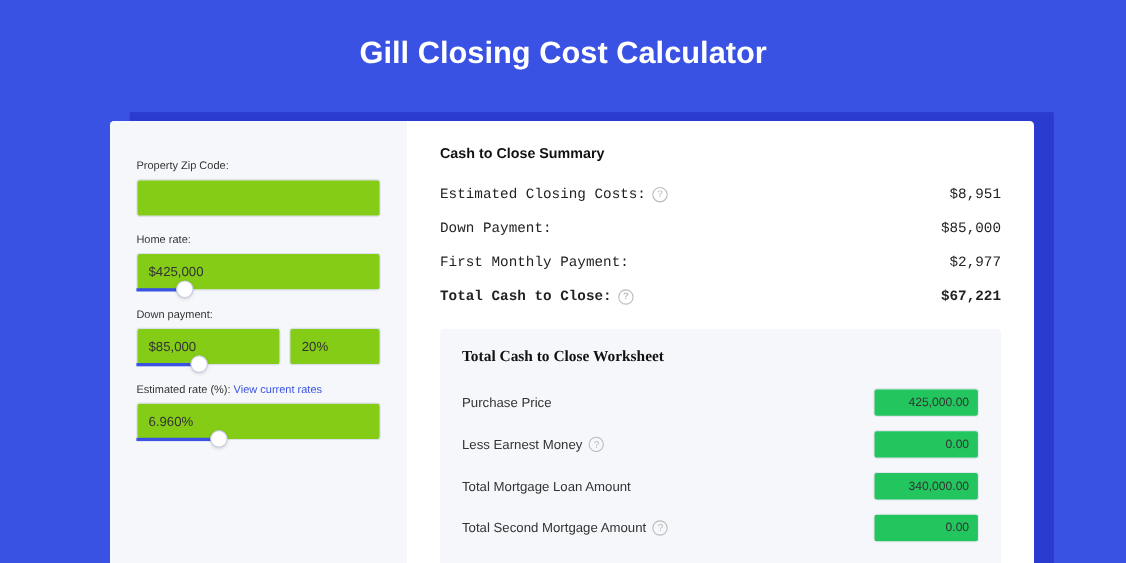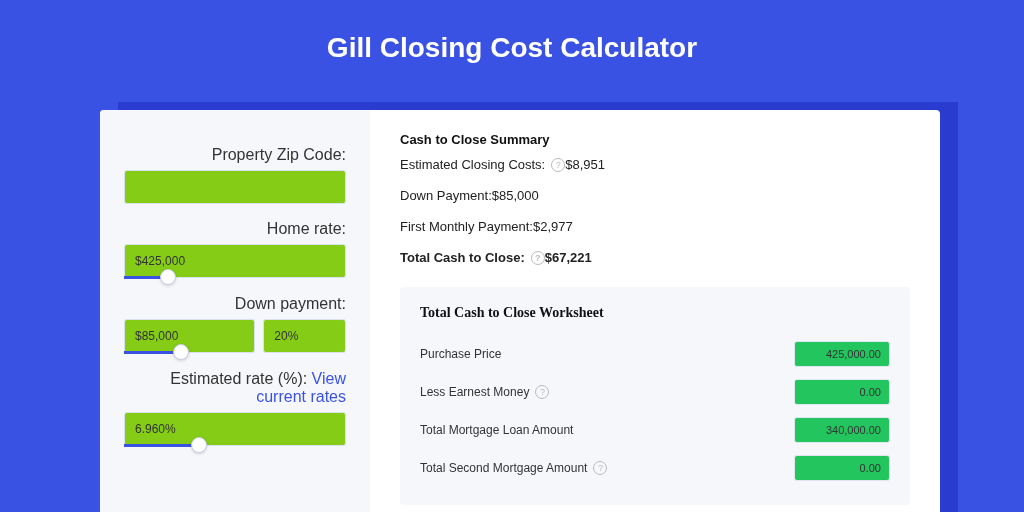--- a/index.html
+++ b/index.html
@@ -41,25 +41,24 @@
     width: 270px;
     background: #f5f7fb;
     padding: 36px 24px 0 24px;
   }
   .right-panel {
     flex: 1;
     padding: 22px 30px 0 30px;
   }
   .form-group { margin-bottom: 16px; }
   .form-label {
-    font-size: 16px;
+    font-size: 10px;
     color: #333;
     display: block;
     margin-bottom: 6px;
-    text-align: right;
   }
   .form-label .link { color: #3a52e3; cursor: pointer; }
   .text-input {
     width: 100%;
     height: 34px;
     border: 1px solid #dbe0ee;
     border-radius: 3px;
     background: #84cc16;
     font-size: 12px;
     padding: 0 10px;
@@ -87,28 +86,30 @@
     height: 16px;
     background: #fff;
     border: 1px solid #c8cde0;
     border-radius: 50%;
     box-shadow: 0 1px 3px rgba(0,0,0,0.15);
   }
   .summary-title {
     font-size: 13px;
     font-weight: 700;
     color: #111;
-    margin-bottom: 2px;
+    margin-bottom: 14px;
   }
   .summary-row {
     display: flex;
+    justify-content: space-between;
     align-items: center;
     padding: 8px 0;
     font-size: 13px;
     color: #222;
+    font-family: Liberation Mono, monospace;
   }
   .summary-row.total { font-weight: 700; }
   .summary-left { display: flex; align-items: center; gap: 6px; }
   .help-icon {
     width: 14px;
     height: 14px;
     border: 1px solid #bbb;
     border-radius: 50%;
     font-size: 9px;
     color: #bbb;

